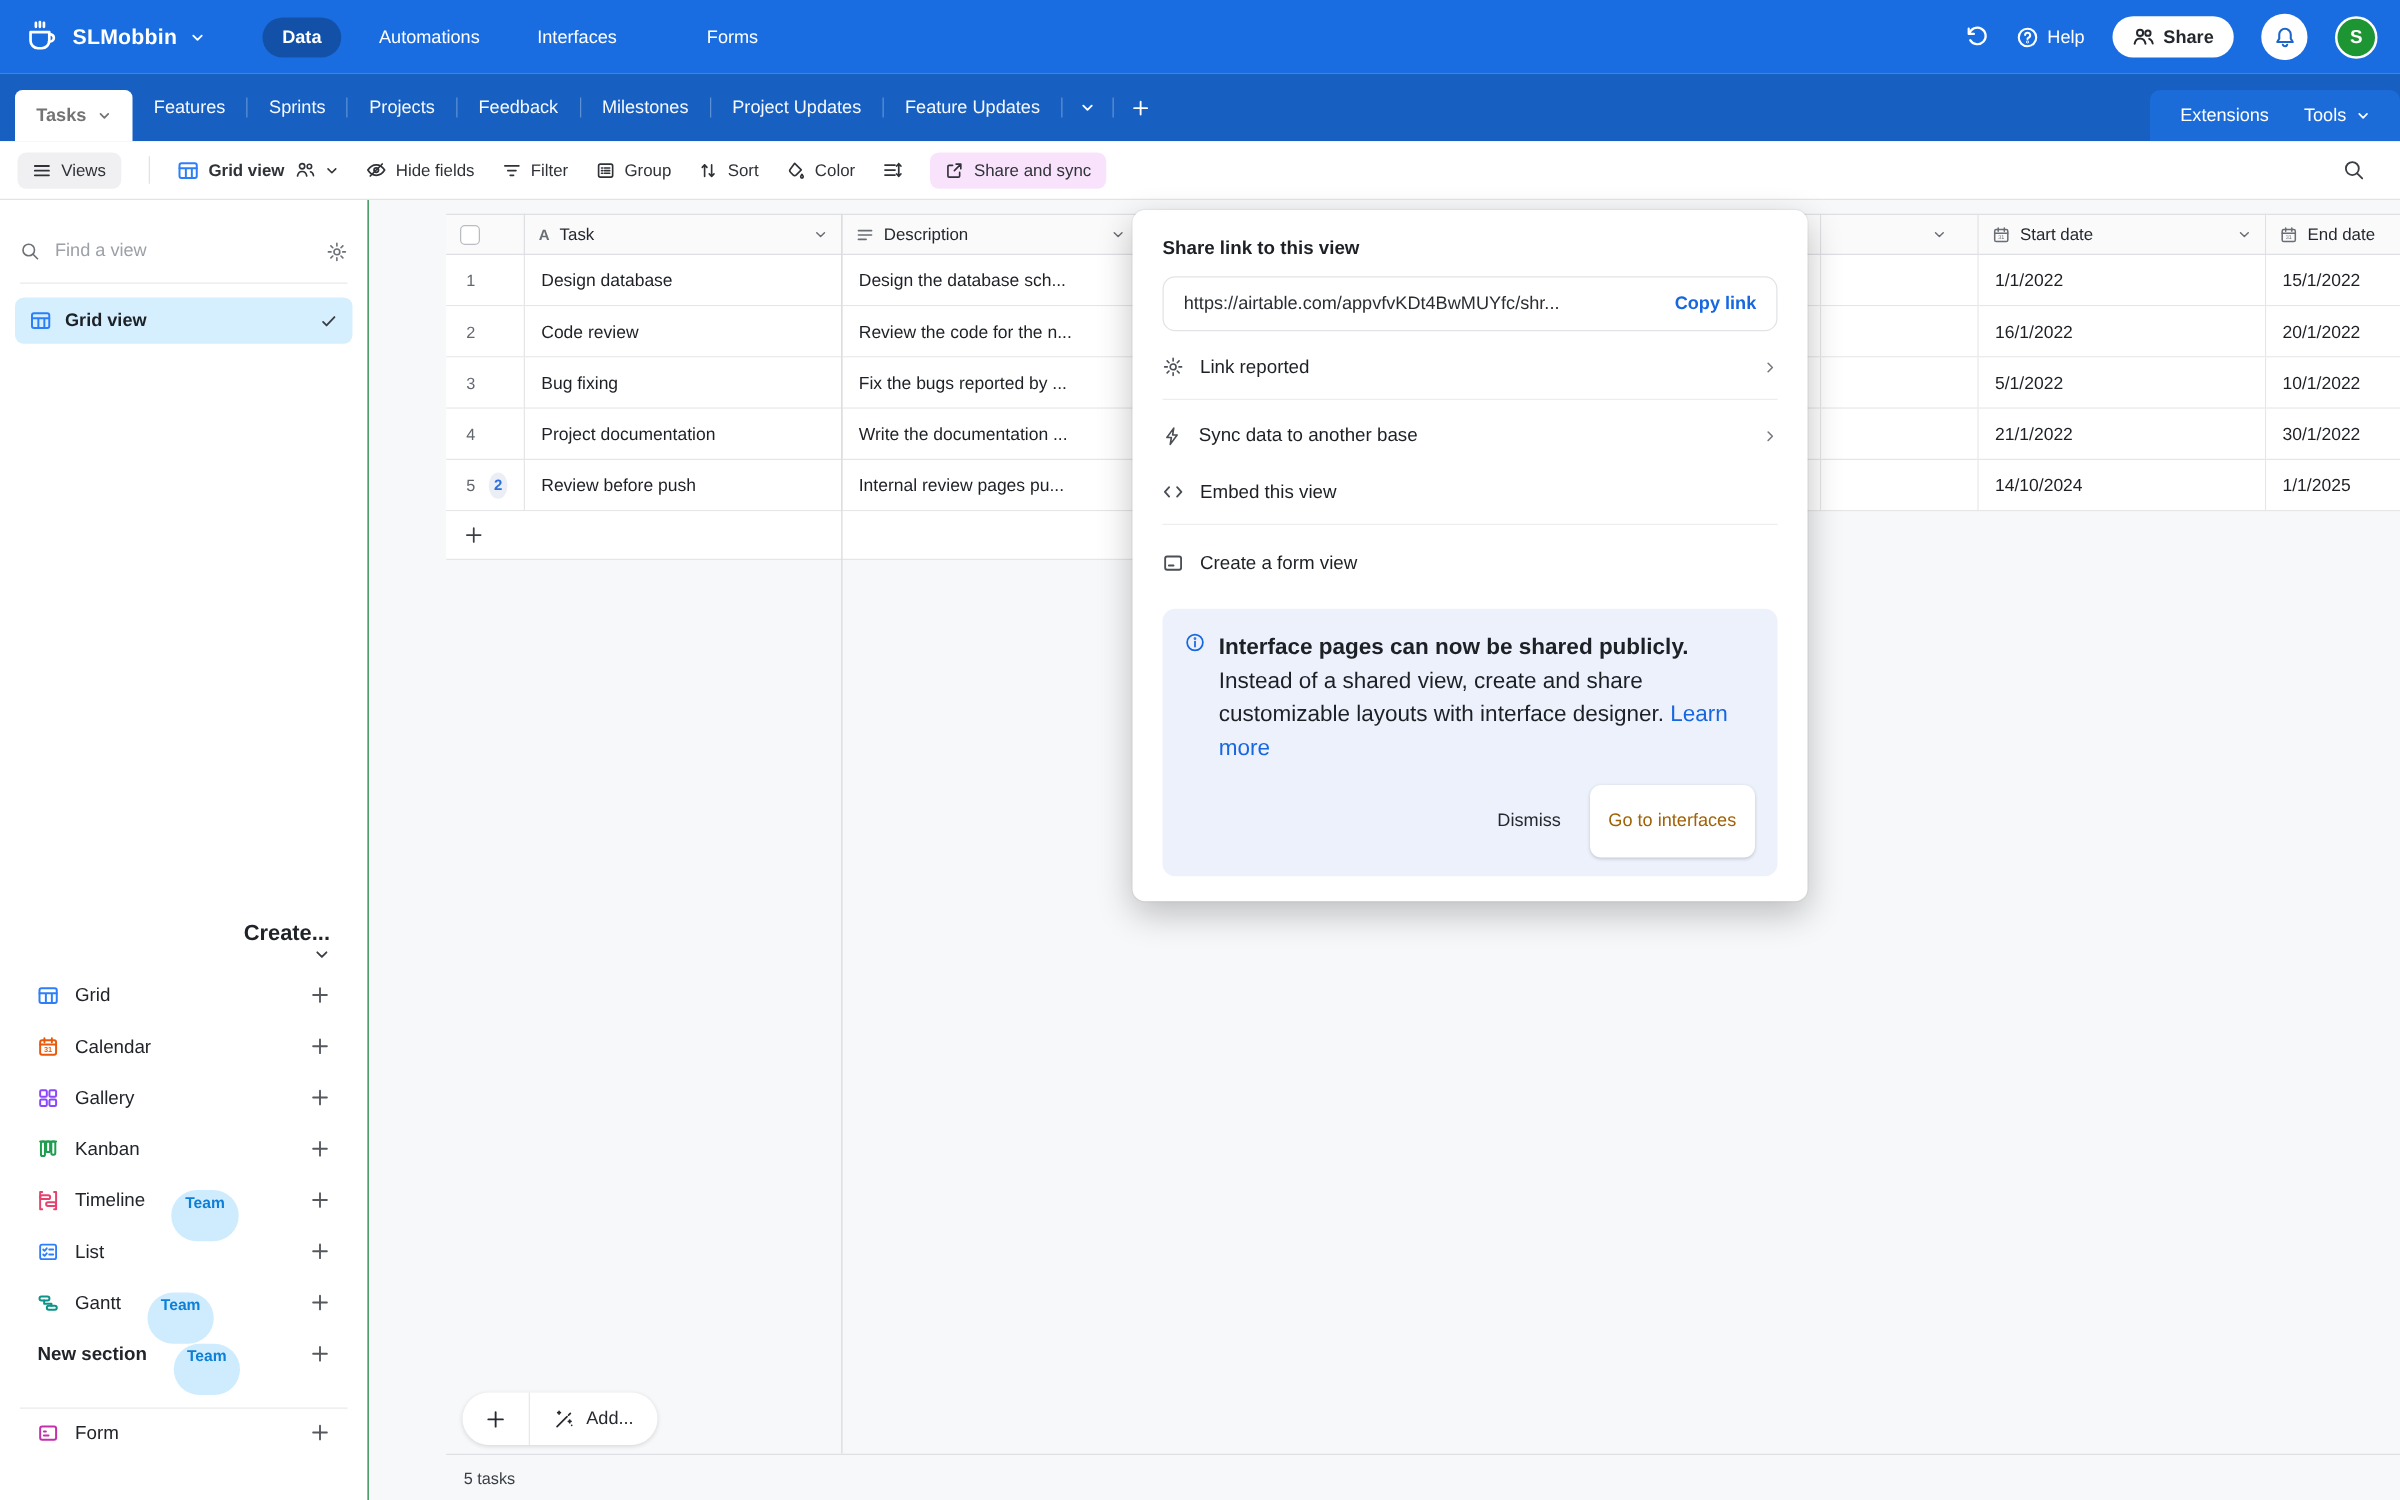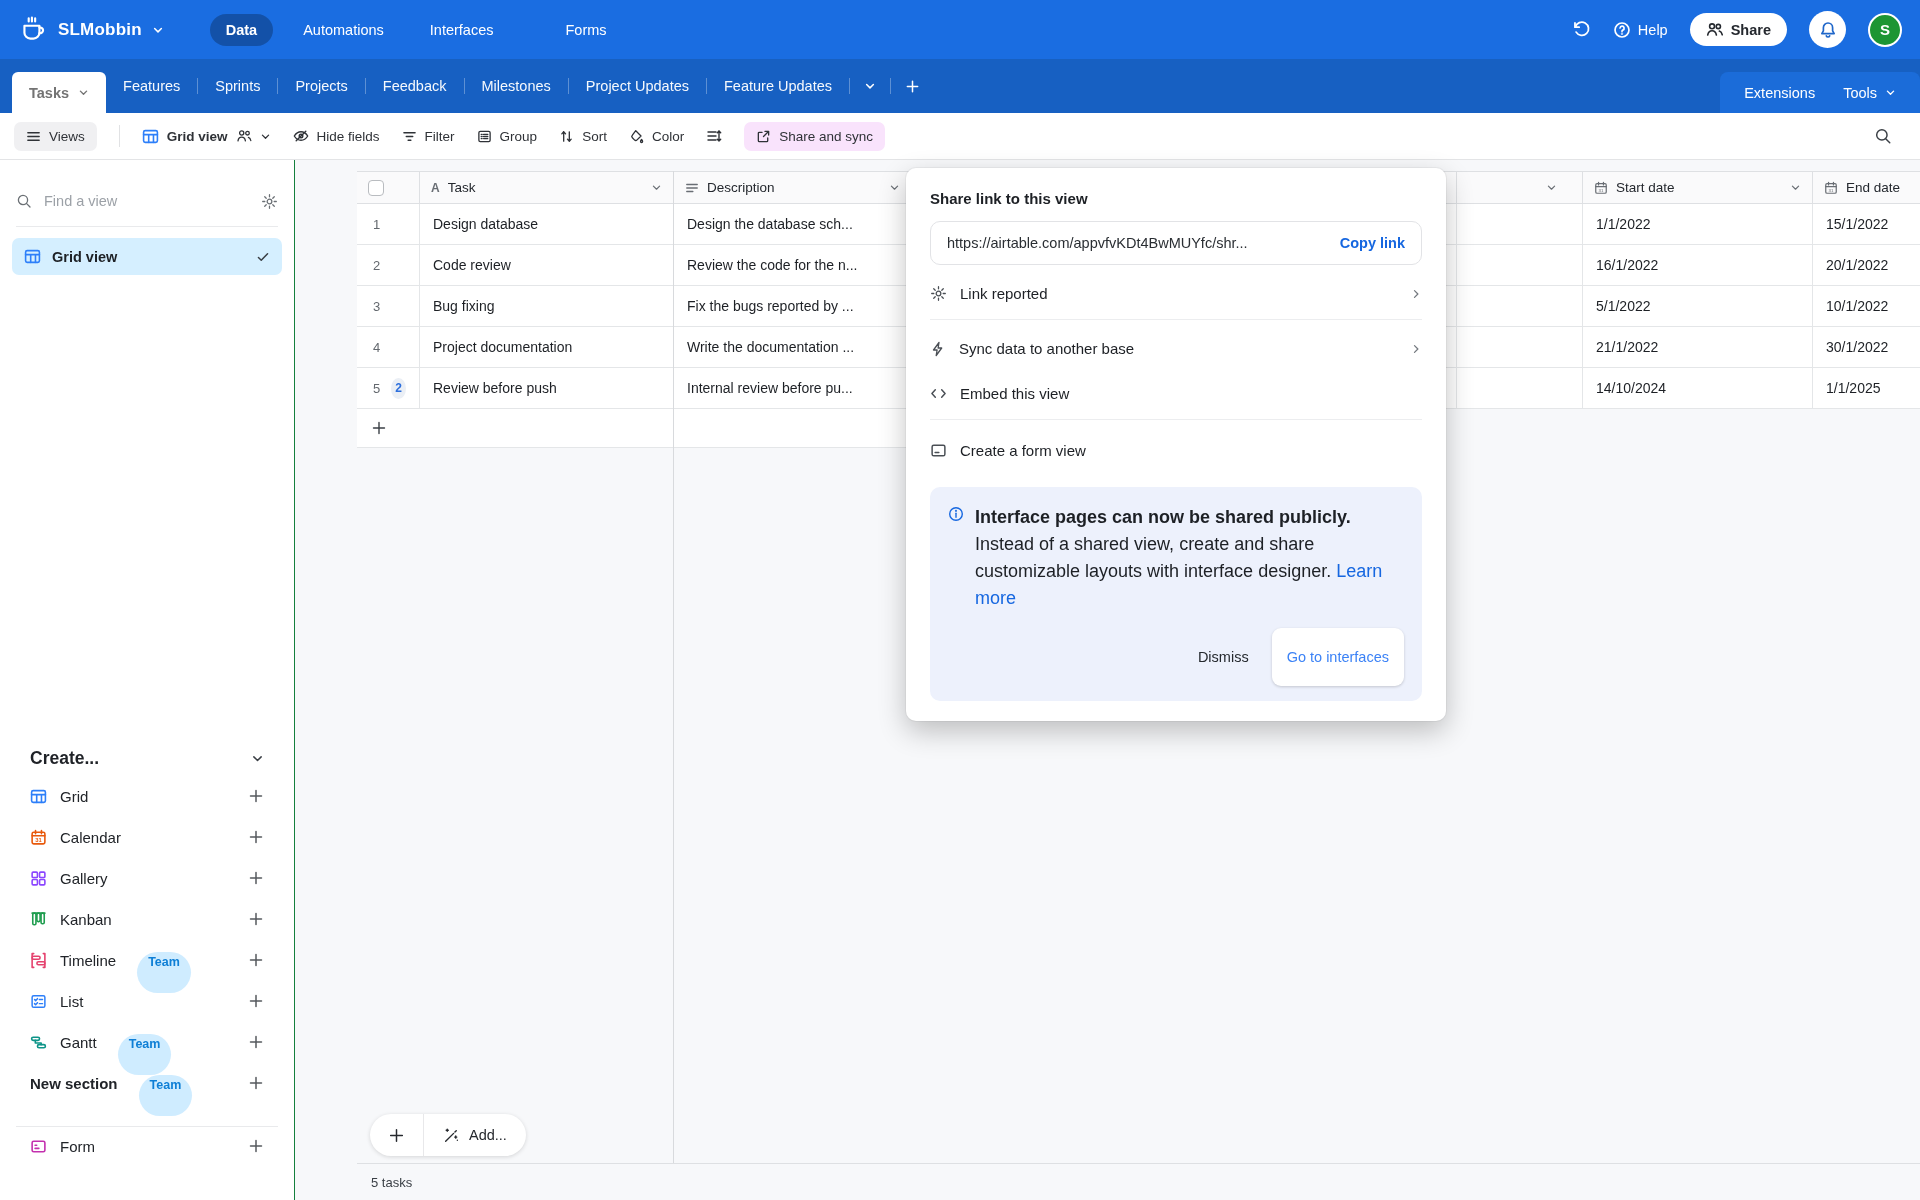--- a/index.html
+++ b/index.html
@@ -56,21 +56,21 @@
     border-right:1px solid #15803d; }
   .findrow{ position:absolute; left:16px; right:16px; top:24px; height:34px; display:flex; align-items:center; gap:12px; color:#6B7075;}
   .findrow input{ border:none; outline:none; flex:1; font-size:14.5px; font-family:inherit; color:#1D2025;}
   .findrow input::placeholder{ color:#9CA1A7; }
   .sb-div{ position:absolute; left:16px; right:16px; height:1px; background:#E9EAEC; }
   .viewitem{ position:absolute; left:12px; right:12px; top:78px; height:37px; background:#D5EFFF;
     border-radius:7px; display:flex; align-items:center; gap:11px; padding:0 12px; }
   .viewitem .lbl{ font-size:14.5px; font-weight:600; }
   .viewitem .chk{ margin-left:auto; color:#3A3F45; }
   .createblock{ position:absolute; left:0; right:0; top:576px; padding:0 30px; }
-  .createhead{ display:flex; align-items:center; height:44px; margin-bottom:8px; }
+  .createhead{ display:flex; align-items:flex-end; height:44px; margin-bottom:8px;flex-direction:column; }
   .createhead .t{ font-size:17.5px; font-weight:600; color:#1F2227; }
   .createhead .chev{ margin-left:auto; color:#3A3F45; }
   .citem{ display:flex; gap:13px; height:41px; cursor:pointer;}
   .citem .lbl{ font-size:15px; color:#212429; }
   .citem .plus{ margin-left:auto; color:#55595E; }
   .teambadge{ background:#CFECFF; color:#0E7FD6; font-size:12.5px; font-weight:600;
     border-radius:999px; padding:3px 11px; margin-left:8px; }
   .formblock{ position:absolute; left:0; right:0; top:966px; padding:0 30px; }
   .formblock .citem{ margin-top:12px; }
 
@@ -113,21 +113,21 @@
   .pp-row .rchev{ margin-left:auto; color:#74797F; }
   .pp-div{ height:1px; background:#ECEDEF; margin:3px 0; }
   .pp-row.first{ margin-top:6px; }
   .notice{ margin-top:14px; background:#EDF1FC; border-radius:10px; padding:17px 18px 15px; }
   .notice-body{ display:flex; gap:11px; font-size:18px; line-height:1.5; color:#1D2025; }
   .notice-body .iic{ color:#1667E0; margin-top:2px; flex:none; }
   .ntext b{ font-weight:700; }
   .learnmore{ color:#1667E0; cursor:pointer; }
   .notice-btns{ display:flex; justify-content:flex-end; align-items:center; gap:8px; margin-top:16px; }
   .dismiss{ padding:9px 15px; font-size:14.5px; font-weight:500; color:#25292E; border-radius:9px; cursor:pointer;}
-  .gotointerfaces{ padding:21px 15px; font-size:14.5px; font-weight:500; color:#3b82f6; background:#fff;
+  .gotointerfaces{ padding:21px 15px; font-size:14.5px; font-weight:500; color:#a16207; background:#fff;
     border-radius:9px; box-shadow:0 1px 3px rgba(0,0,0,.18); cursor:pointer; }
 </style>
 </head>
 <body>
 
 <div class="stage">
 
   <div class="topbar">
     <div class="tb-left">
       <span>
@@ -595,21 +595,21 @@
       </div>
 
     <div class="cell c-num r4 rownum" style="overflow:visible">
       <span>5</span>
       <span class="cbadge">2</span>
     </div>
     <div class="cell c-task r4">
         <span>Review before push</span>
       </div>
     <div class="cell c-desc r4">
-        <span>Internal review before pu...</span>
+        <span>Internal review pages pu...</span>
       </div>
     <div class="cell c-a r4"></div>
     <div class="cell c-b r4"></div>
     <div class="cell c-start r4">
         <span>14/10/2024</span>
       </div>
     <div class="cell c-end r4">
         <span>1/1/2025</span>
       </div>
 

